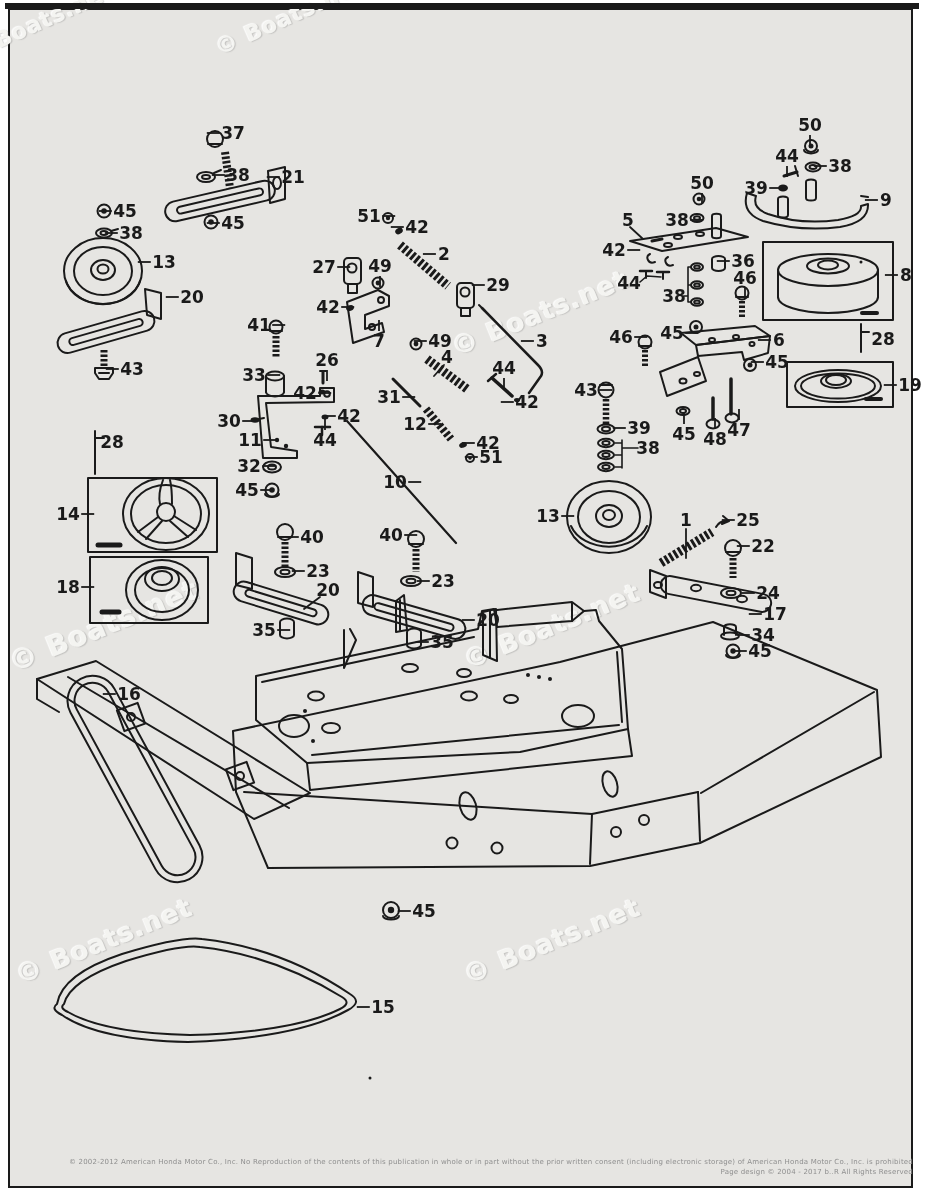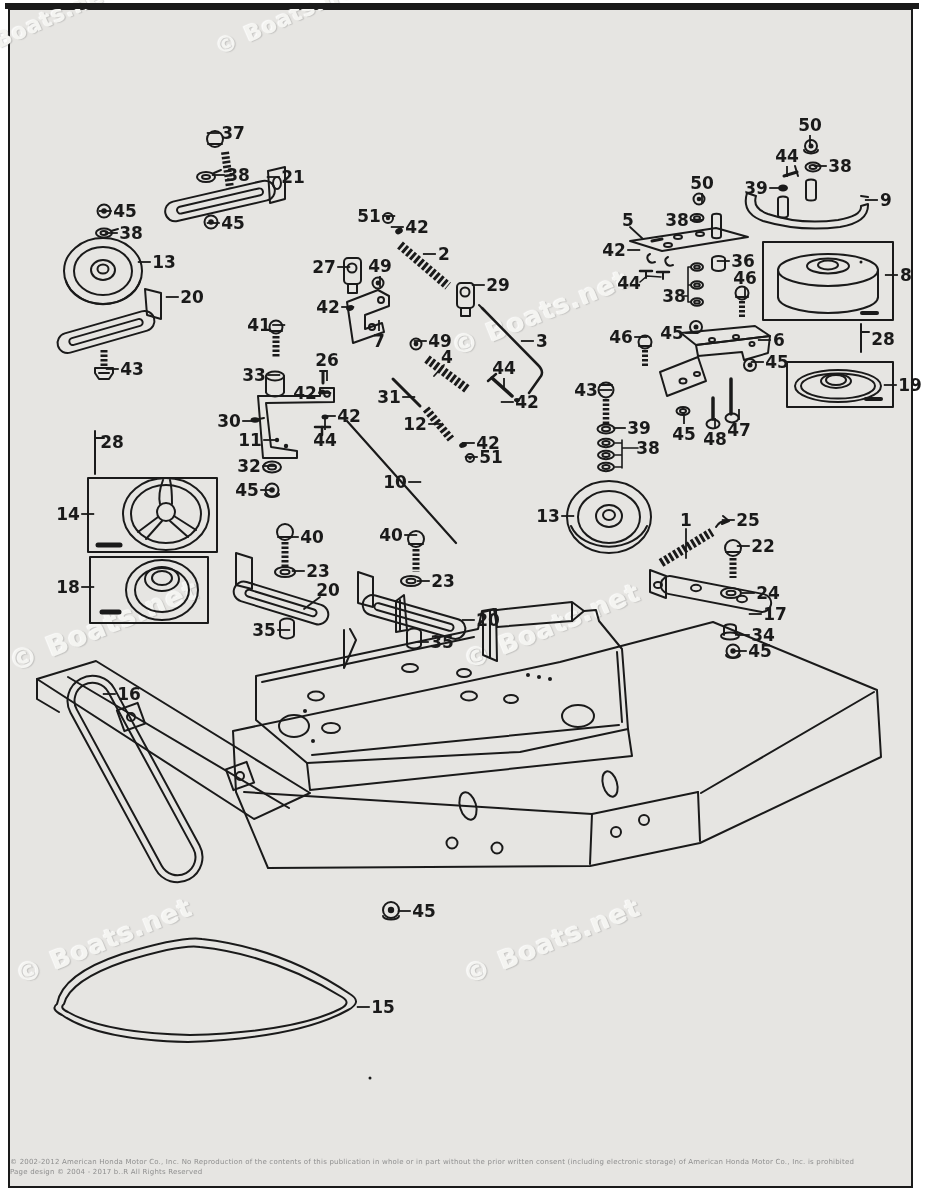--- a/index.html
+++ b/index.html
@@ -10,21 +10,21 @@
           box-sizing:border-box;z-index:0;}
   .topbar{position:absolute;left:5px;top:3px;width:914px;height:6px;
           background:var(--ink,#1a1a1a);z-index:3;}
   #wm-layer{position:absolute;inset:0;z-index:1;pointer-events:none;}
   .wm{position:absolute;font-weight:bold;white-space:nowrap;letter-spacing:1px;
       color:var(--wm,#f4f4f1);
       text-shadow:1px 1px 1px rgba(110,110,110,.28), -1px -1px 1px rgba(255,255,255,.85);}
   #diagram-svg{position:absolute;left:0;top:0;z-index:2;}
   #callout-layer text{font:bold 17px "DejaVu Sans",sans-serif;fill:var(--ink,#1a1a1a);}
   #callout-layer line{stroke:var(--ink,#1a1a1a);stroke-width:1.8;}
-  .footer{position:absolute;left:10px;top:1157px;width:903px;text-align:left;z-index:2;
+  .footer{position:absolute;left:10px;top:1157px;width:903px;text-align:right;z-index:2;
           color:var(--footer,#8f8f8f);font-size:7px;line-height:10px;
           font-family:"DejaVu Sans",sans-serif;letter-spacing:.2px;}
 </style>
 </head>
 <body>
 
 <div class="page">
   <div class="canvas"></div>
   <div class="topbar"></div>
   <div id="wm-layer">

